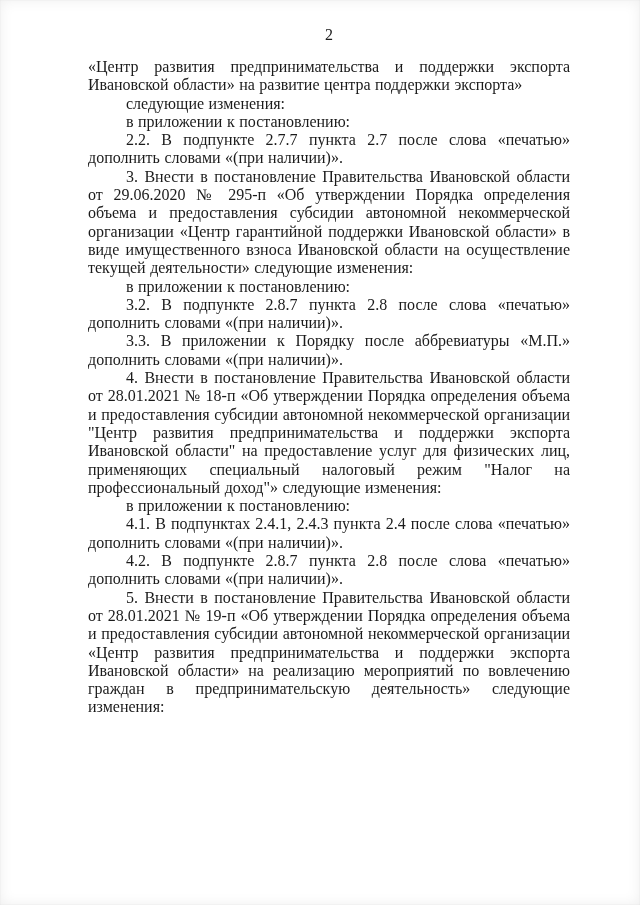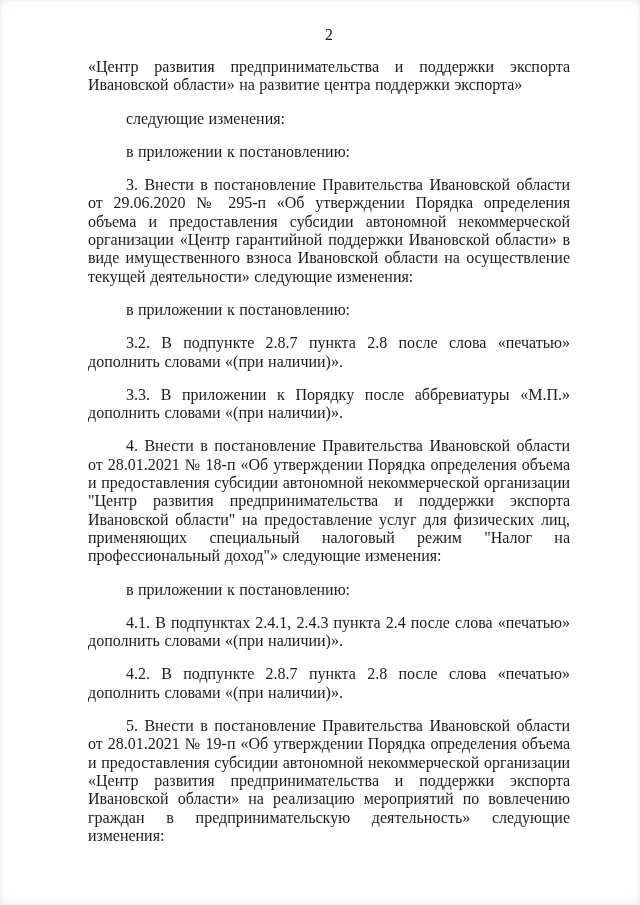--- a/index.html
+++ b/index.html
@@ -31,32 +31,32 @@
   .para {
     margin: 0;
     font-size: 16px;
     line-height: 18.3px;
     text-align: justify;
     word-spacing: 0.5px;
     font-family: Liberation Serif, serif;
   }
   .para.indent {
     text-indent: 38px;
-    margin-top: 15px;
   }
 </style>
 </head>
 <body>
 
 <div class="page">
   <div class="page-number">2</div>
   <div class="doc-body">
       <p class="para">«Центр развития предпринимательства и поддержки экспорта Ивановской области» на развитие центра поддержки экспорта»</p>
       <p class="para indent">следующие изменения:</p>
       <p class="para indent">в приложении к постановлению:</p>
+      <p class="para indent">2.2. В подпункте 2.7.7 пункта 2.7 после слова «печатью» дополнить словами «(при наличии)».</p>
       <p class="para indent">3. Внести в постановление Правительства Ивановской области от 29.06.2020 № 295-п «Об утверждении Порядка определения объема и предоставления субсидии автономной некоммерческой организации «Центр гарантийной поддержки Ивановской области» в виде имущественного взноса Ивановской области на осуществление текущей деятельности» следующие изменения:</p>
       <p class="para indent">в приложении к постановлению:</p>
       <p class="para indent">3.2. В подпункте 2.8.7 пункта 2.8 после слова «печатью» дополнить словами «(при наличии)».</p>
       <p class="para indent">3.3. В приложении к Порядку после аббревиатуры «М.П.» дополнить словами «(при наличии)».</p>
       <p class="para indent">4. Внести в постановление Правительства Ивановской области от 28.01.2021 № 18-п «Об утверждении Порядка определения объема и предоставления субсидии автономной некоммерческой организации "Центр развития предпринимательства и поддержки экспорта Ивановской области" на предоставление услуг для физических лиц, применяющих специальный налоговый режим "Налог на профессиональный доход"» следующие изменения:</p>
       <p class="para indent">в приложении к постановлению:</p>
       <p class="para indent">4.1. В подпунктах 2.4.1, 2.4.3 пункта 2.4 после слова «печатью» дополнить словами «(при наличии)».</p>
       <p class="para indent">4.2. В подпункте 2.8.7 пункта 2.8 после слова «печатью» дополнить словами «(при наличии)».</p>
       <p class="para indent">5. Внести в постановление Правительства Ивановской области от 28.01.2021 № 19-п «Об утверждении Порядка определения объема и предоставления субсидии автономной некоммерческой организации «Центр развития предпринимательства и поддержки экспорта Ивановской области» на реализацию мероприятий по вовлечению граждан в предпринимательскую деятельность» следующие изменения:</p>
     </div>

